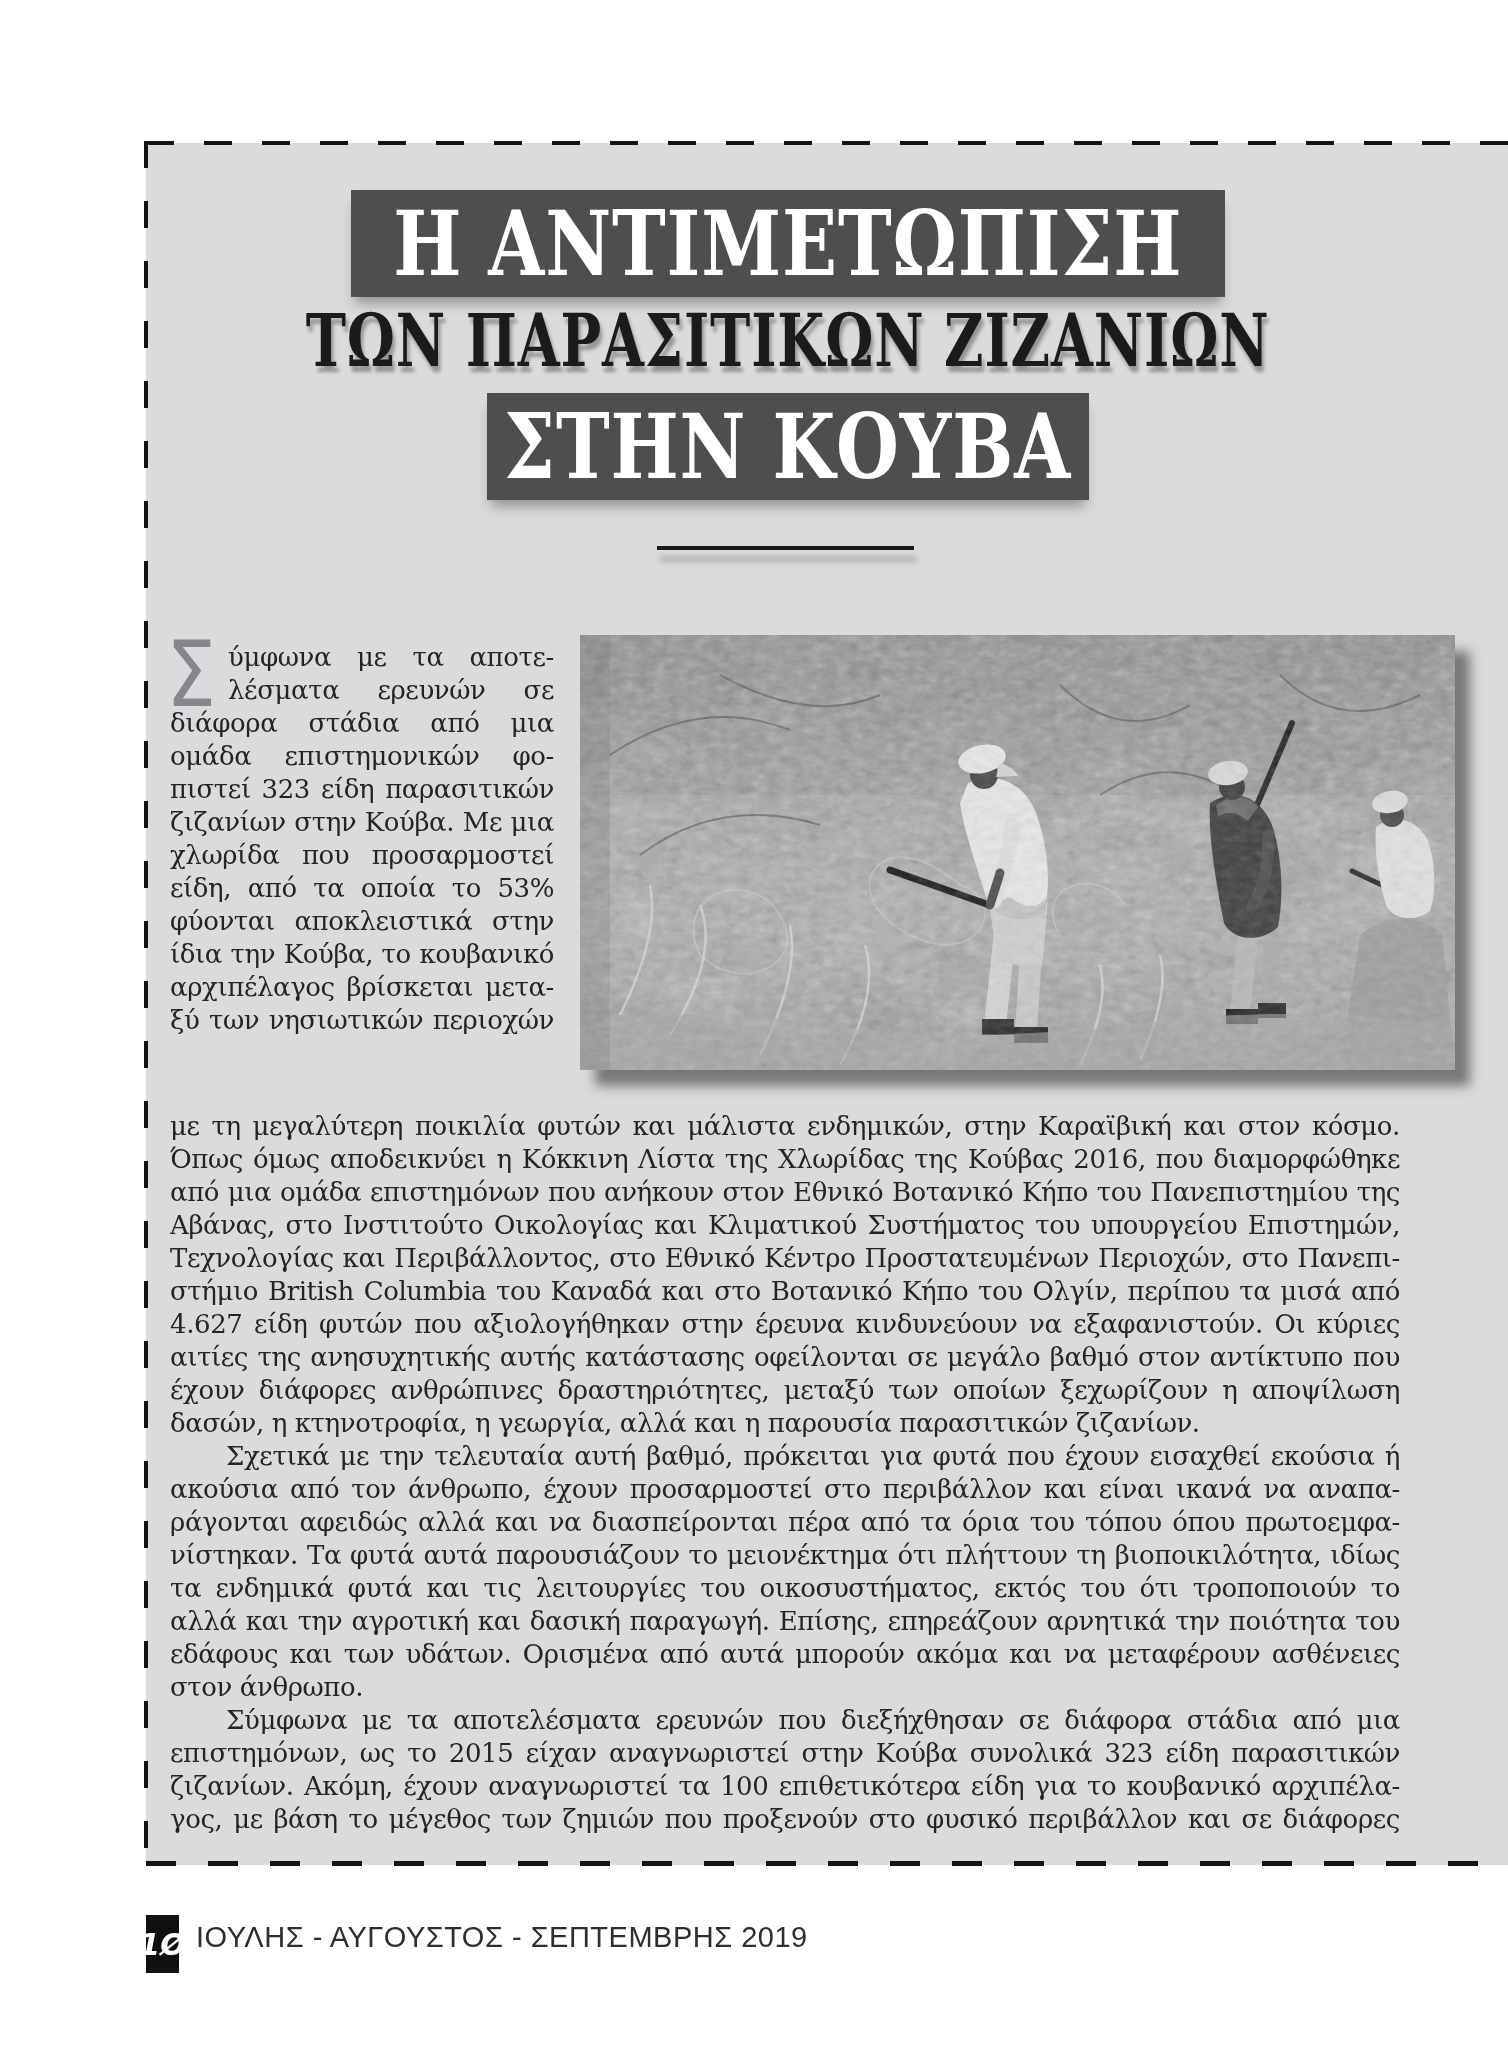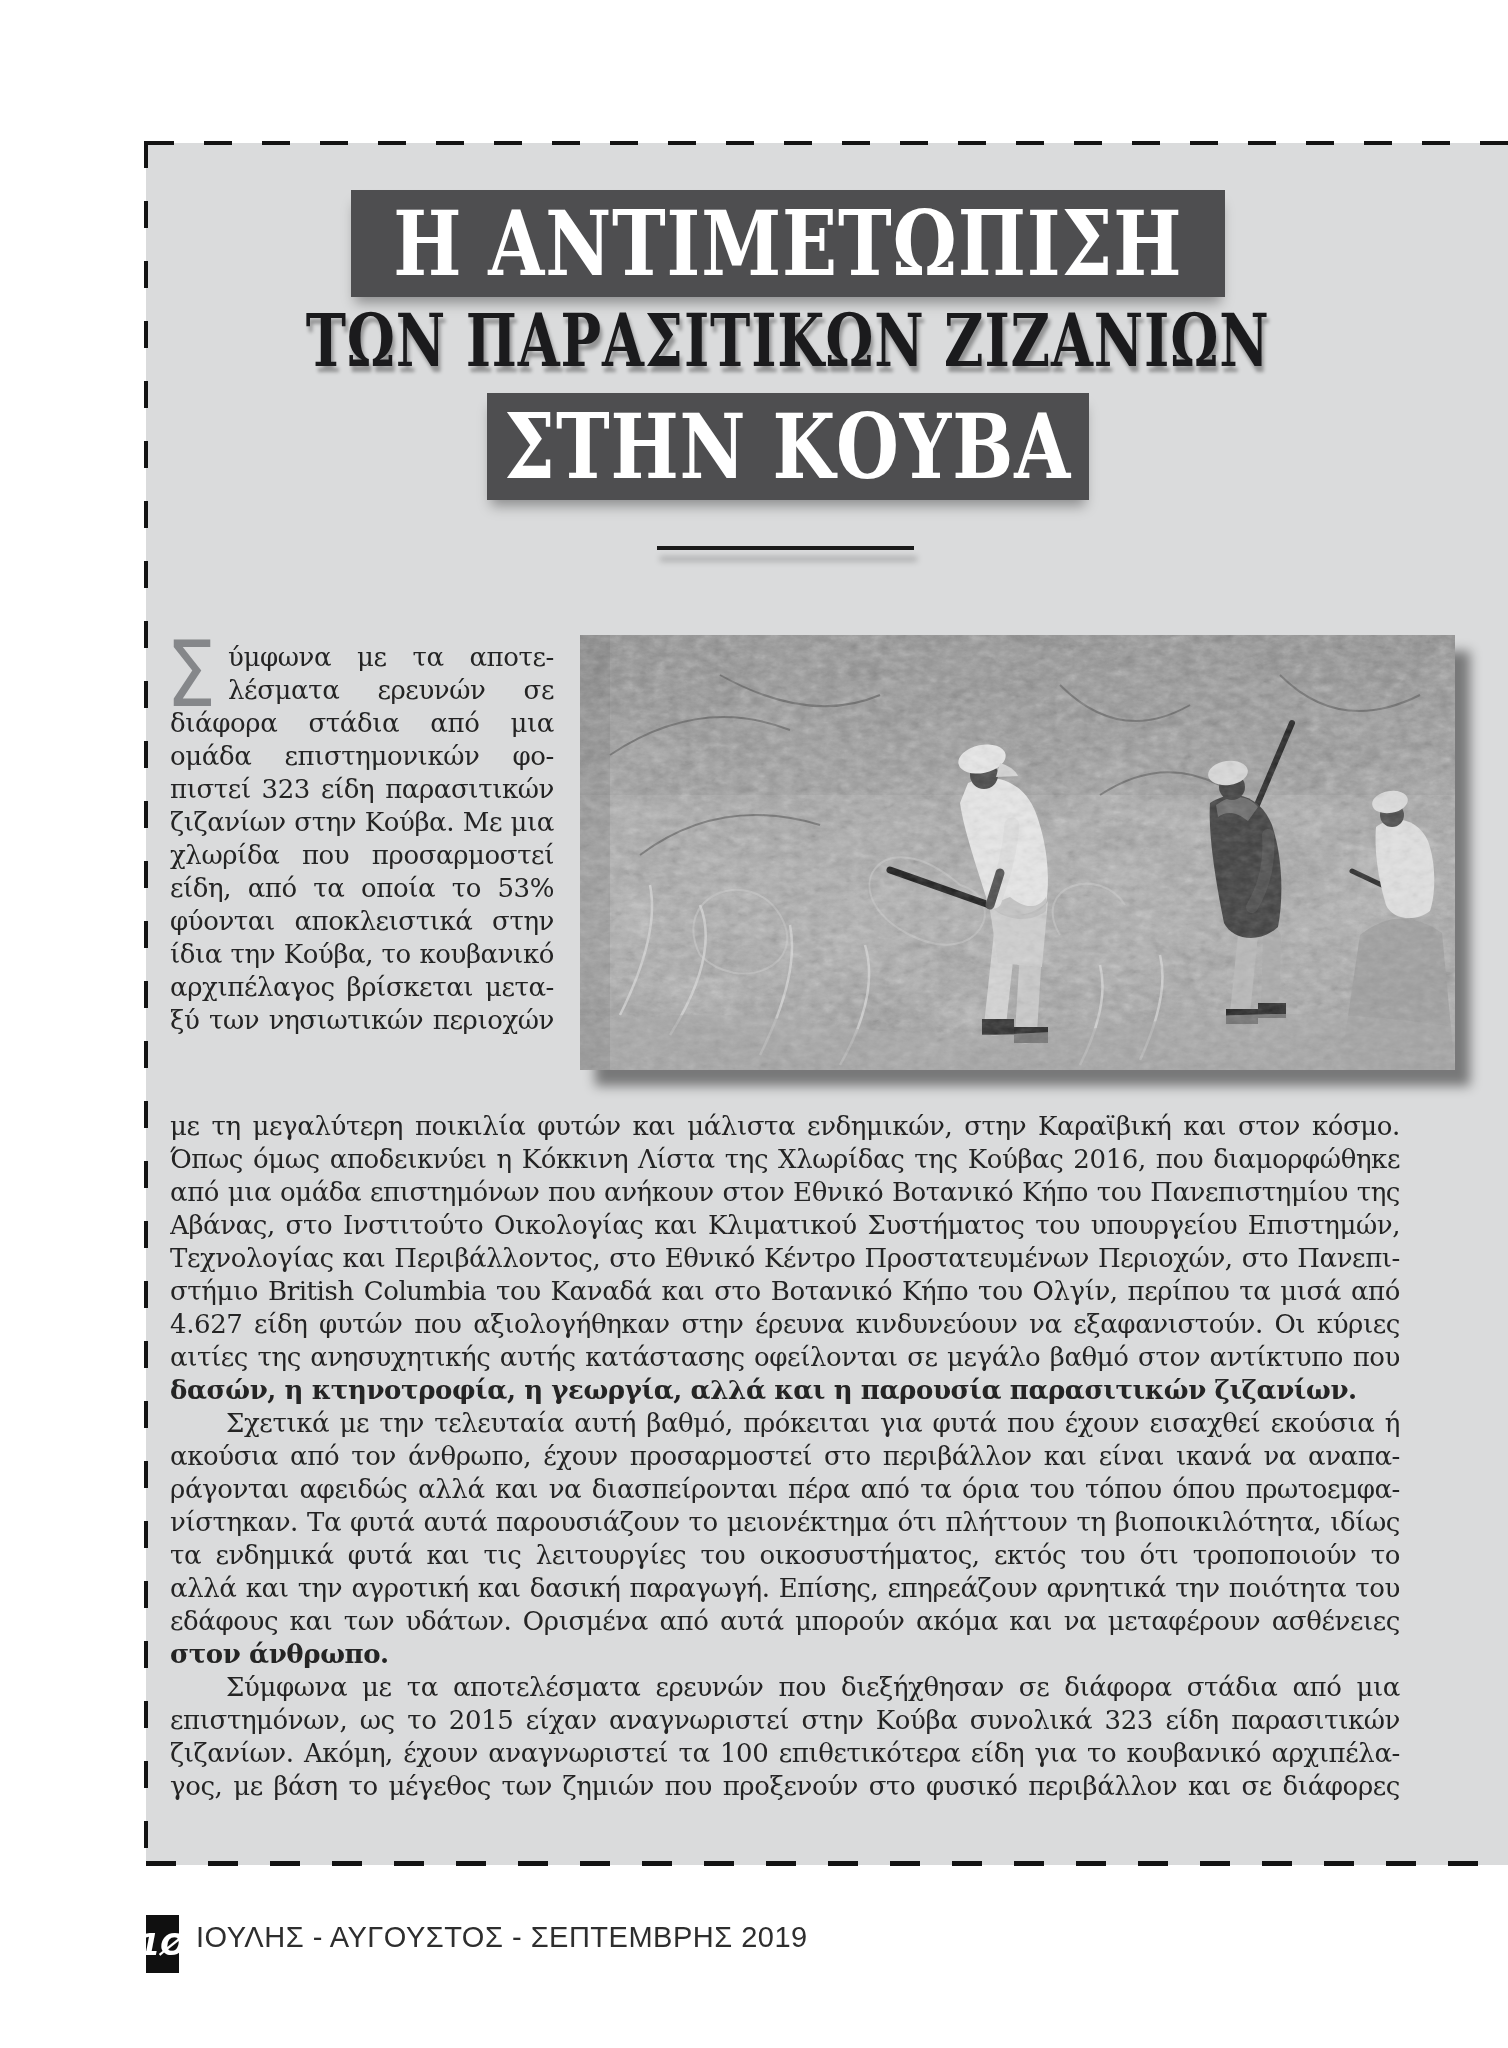--- a/index.html
+++ b/index.html
@@ -94,21 +94,21 @@
     display: block;
     text-align: justify;
     text-align-last: justify;
     height: 33px;
     line-height: 33px;
     overflow: hidden;
     font-size: 26px;
     letter-spacing: -0.4px;
     color: var(--body-text, #242424);
   }
-  .tline.end { text-align-last: left; font-weight: bold; }
+  .tline.end { text-align-last: left; }
   .tline.ind { text-indent: 56px; }
 
   
   .col {
     position: absolute; left: 170px; top: 641px;
     width: 384px;
   }
   .col .tline:nth-child(-n+2) { padding-left: 58px; }
 
   .dropcap {
@@ -293,20 +293,21 @@
     </div>
   <div class="bodytext">
       <div class="tline">με τη μεγαλύτερη ποικιλία φυτών και μάλιστα ενδημικών, στην Καραϊβική και στον κόσμο.</div>
       <div class="tline">Όπως όμως αποδεικνύει η Κόκκινη Λίστα της Χλωρίδας της Κούβας 2016, που διαμορφώθηκε</div>
       <div class="tline">από μια ομάδα επιστημόνων που ανήκουν στον Εθνικό Βοτανικό Κήπο του Πανεπιστημίου της</div>
       <div class="tline">Αβάνας, στο Ινστιτούτο Οικολογίας και Κλιματικού Συστήματος του υπουργείου Επιστημών,</div>
       <div class="tline">Τεχνολογίας και Περιβάλλοντος, στο Εθνικό Κέντρο Προστατευμένων Περιοχών, στο Πανεπι-</div>
       <div class="tline">στήμιο British Columbia του Καναδά και στο Βοτανικό Κήπο του Ολγίν, περίπου τα μισά από τα</div>
       <div class="tline">4.627 είδη φυτών που αξιολογήθηκαν στην έρευνα κινδυνεύουν να εξαφανιστούν. Οι κύριες</div>
       <div class="tline">αιτίες της ανησυχητικής αυτής κατάστασης οφείλονται σε μεγάλο βαθμό στον αντίκτυπο που</div>
+      <div class="tline">έχουν διάφορες ανθρώπινες δραστηριότητες, μεταξύ των οποίων ξεχωρίζουν η αποψίλωση</div>
       <div class="tline end">δασών, η κτηνοτροφία, η γεωργία, αλλά και η παρουσία παρασιτικών ζιζανίων.</div>
       <div class="tline ind">Σχετικά με την τελευταία αυτή βαθμό, πρόκειται για φυτά που έχουν εισαχθεί εκούσια ή</div>
       <div class="tline">ακούσια από τον άνθρωπο, έχουν προσαρμοστεί στο περιβάλλον και είναι ικανά να αναπα-</div>
       <div class="tline">ράγονται αφειδώς αλλά και να διασπείρονται πέρα από τα όρια του τόπου όπου πρωτοεμφα-</div>
       <div class="tline">νίστηκαν. Τα φυτά αυτά παρουσιάζουν το μειονέκτημα ότι πλήττουν τη βιοποικιλότητα, ιδίως</div>
       <div class="tline">τα ενδημικά φυτά και τις λειτουργίες του οικοσυστήματος, εκτός του ότι τροποποιούν το τοπίο</div>
       <div class="tline">αλλά και την αγροτική και δασική παραγωγή. Επίσης, επηρεάζουν αρνητικά την ποιότητα του</div>
       <div class="tline">εδάφους και των υδάτων. Ορισμένα από αυτά μπορούν ακόμα και να μεταφέρουν ασθένειες</div>
       <div class="tline end">στον άνθρωπο.</div>
       <div class="tline ind">Σύμφωνα με τα αποτελέσματα ερευνών που διεξήχθησαν σε διάφορα στάδια από μια ομάδα</div>

